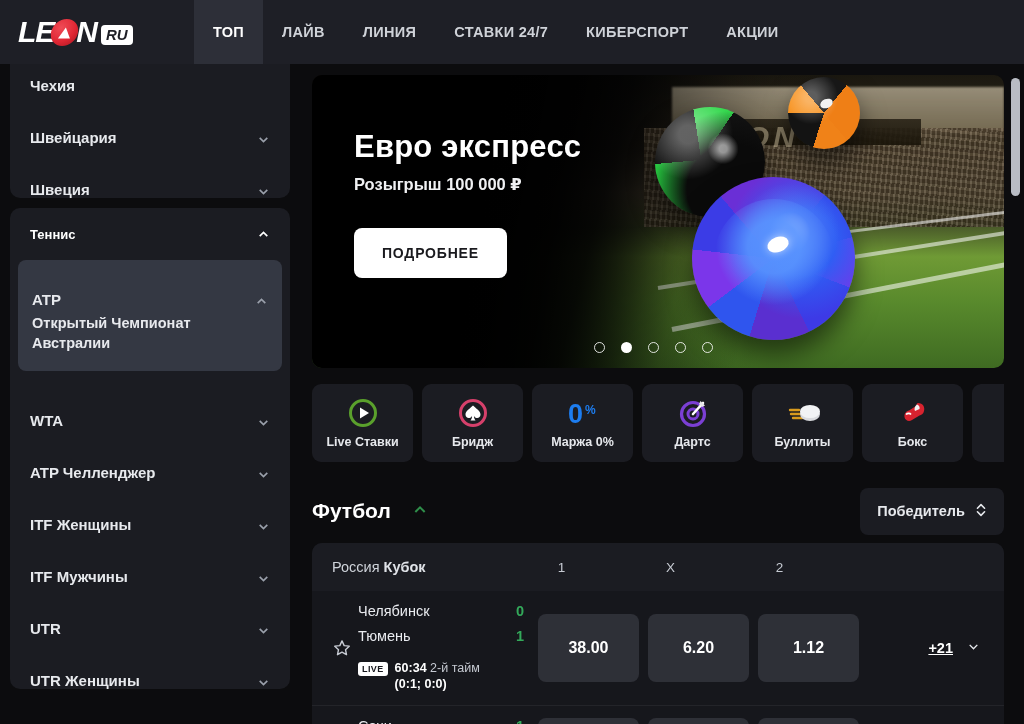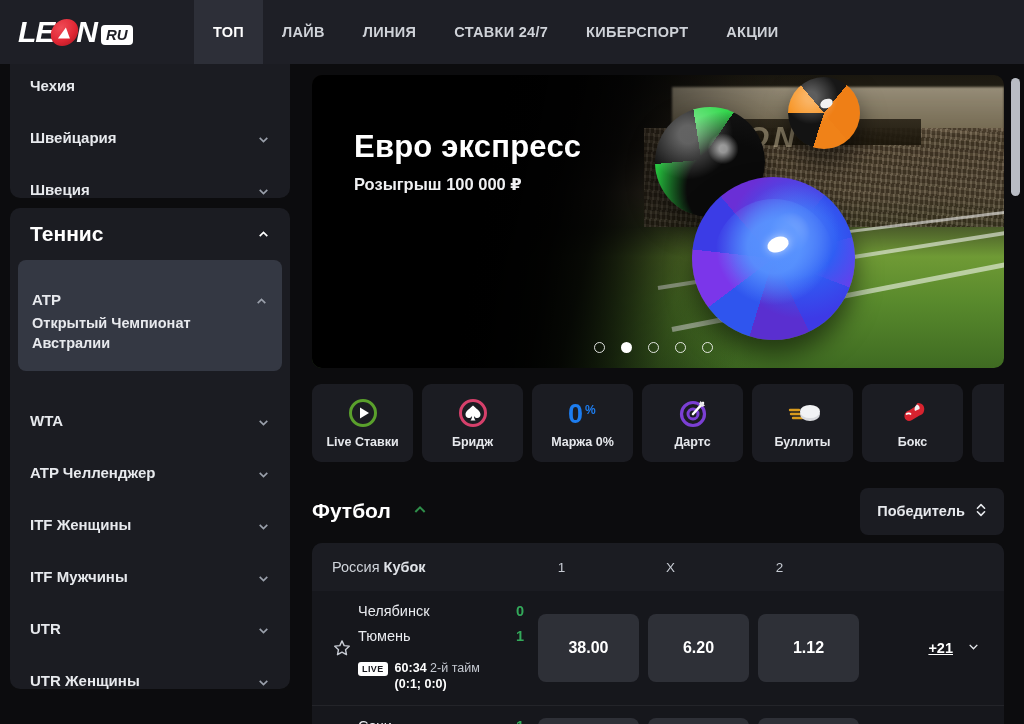--- a/index.html
+++ b/index.html
@@ -97,21 +97,21 @@
     font-size: 15px;
     font-weight: bold;
     color: #e7e9ed;
   }
   .row .label { flex: 1; }
   .row .chev { color: #9aa0ab; font-size: 13px; line-height: 1; }
   .panel-title {
     height: 52px;
     display: flex; align-items: center;
     padding: 0 20px;
-    font-size: 21px; font-weight: bold; color: #fff;
+    font-size: 13px; font-weight: bold; color: #fff;
     cursor: pointer;
   }
   .panel-title .label { flex: 1; }
   .subcard {
     background: #343843;
     border-radius: 8px;
     margin: 0 8px 6px 8px;
     overflow: hidden;
   }
   .subcard .row { height: 48px; padding: 0 14px; }
@@ -545,20 +545,21 @@
       <div class="board-text">LEON</div>
       <div class="banner-dark"></div>
 
       <div class="ball3d ball-green"></div>
       <div class="ball3d ball-orange"></div>
       <div class="ball3d ball-blue"></div>
 
       <div class="banner-copy">
         <div class="banner-title">Евро экспресс</div>
         <div class="banner-sub">Розыгрыш 100 000 ₽</div>
+        <button class="banner-btn">ПОДРОБНЕЕ</button>
       </div>
 
       <div class="dots">
         <div class="dot"></div>
         <div class="dot active"></div>
         <div class="dot"></div>
         <div class="dot"></div>
         <div class="dot"></div>
       </div>
     </div>

